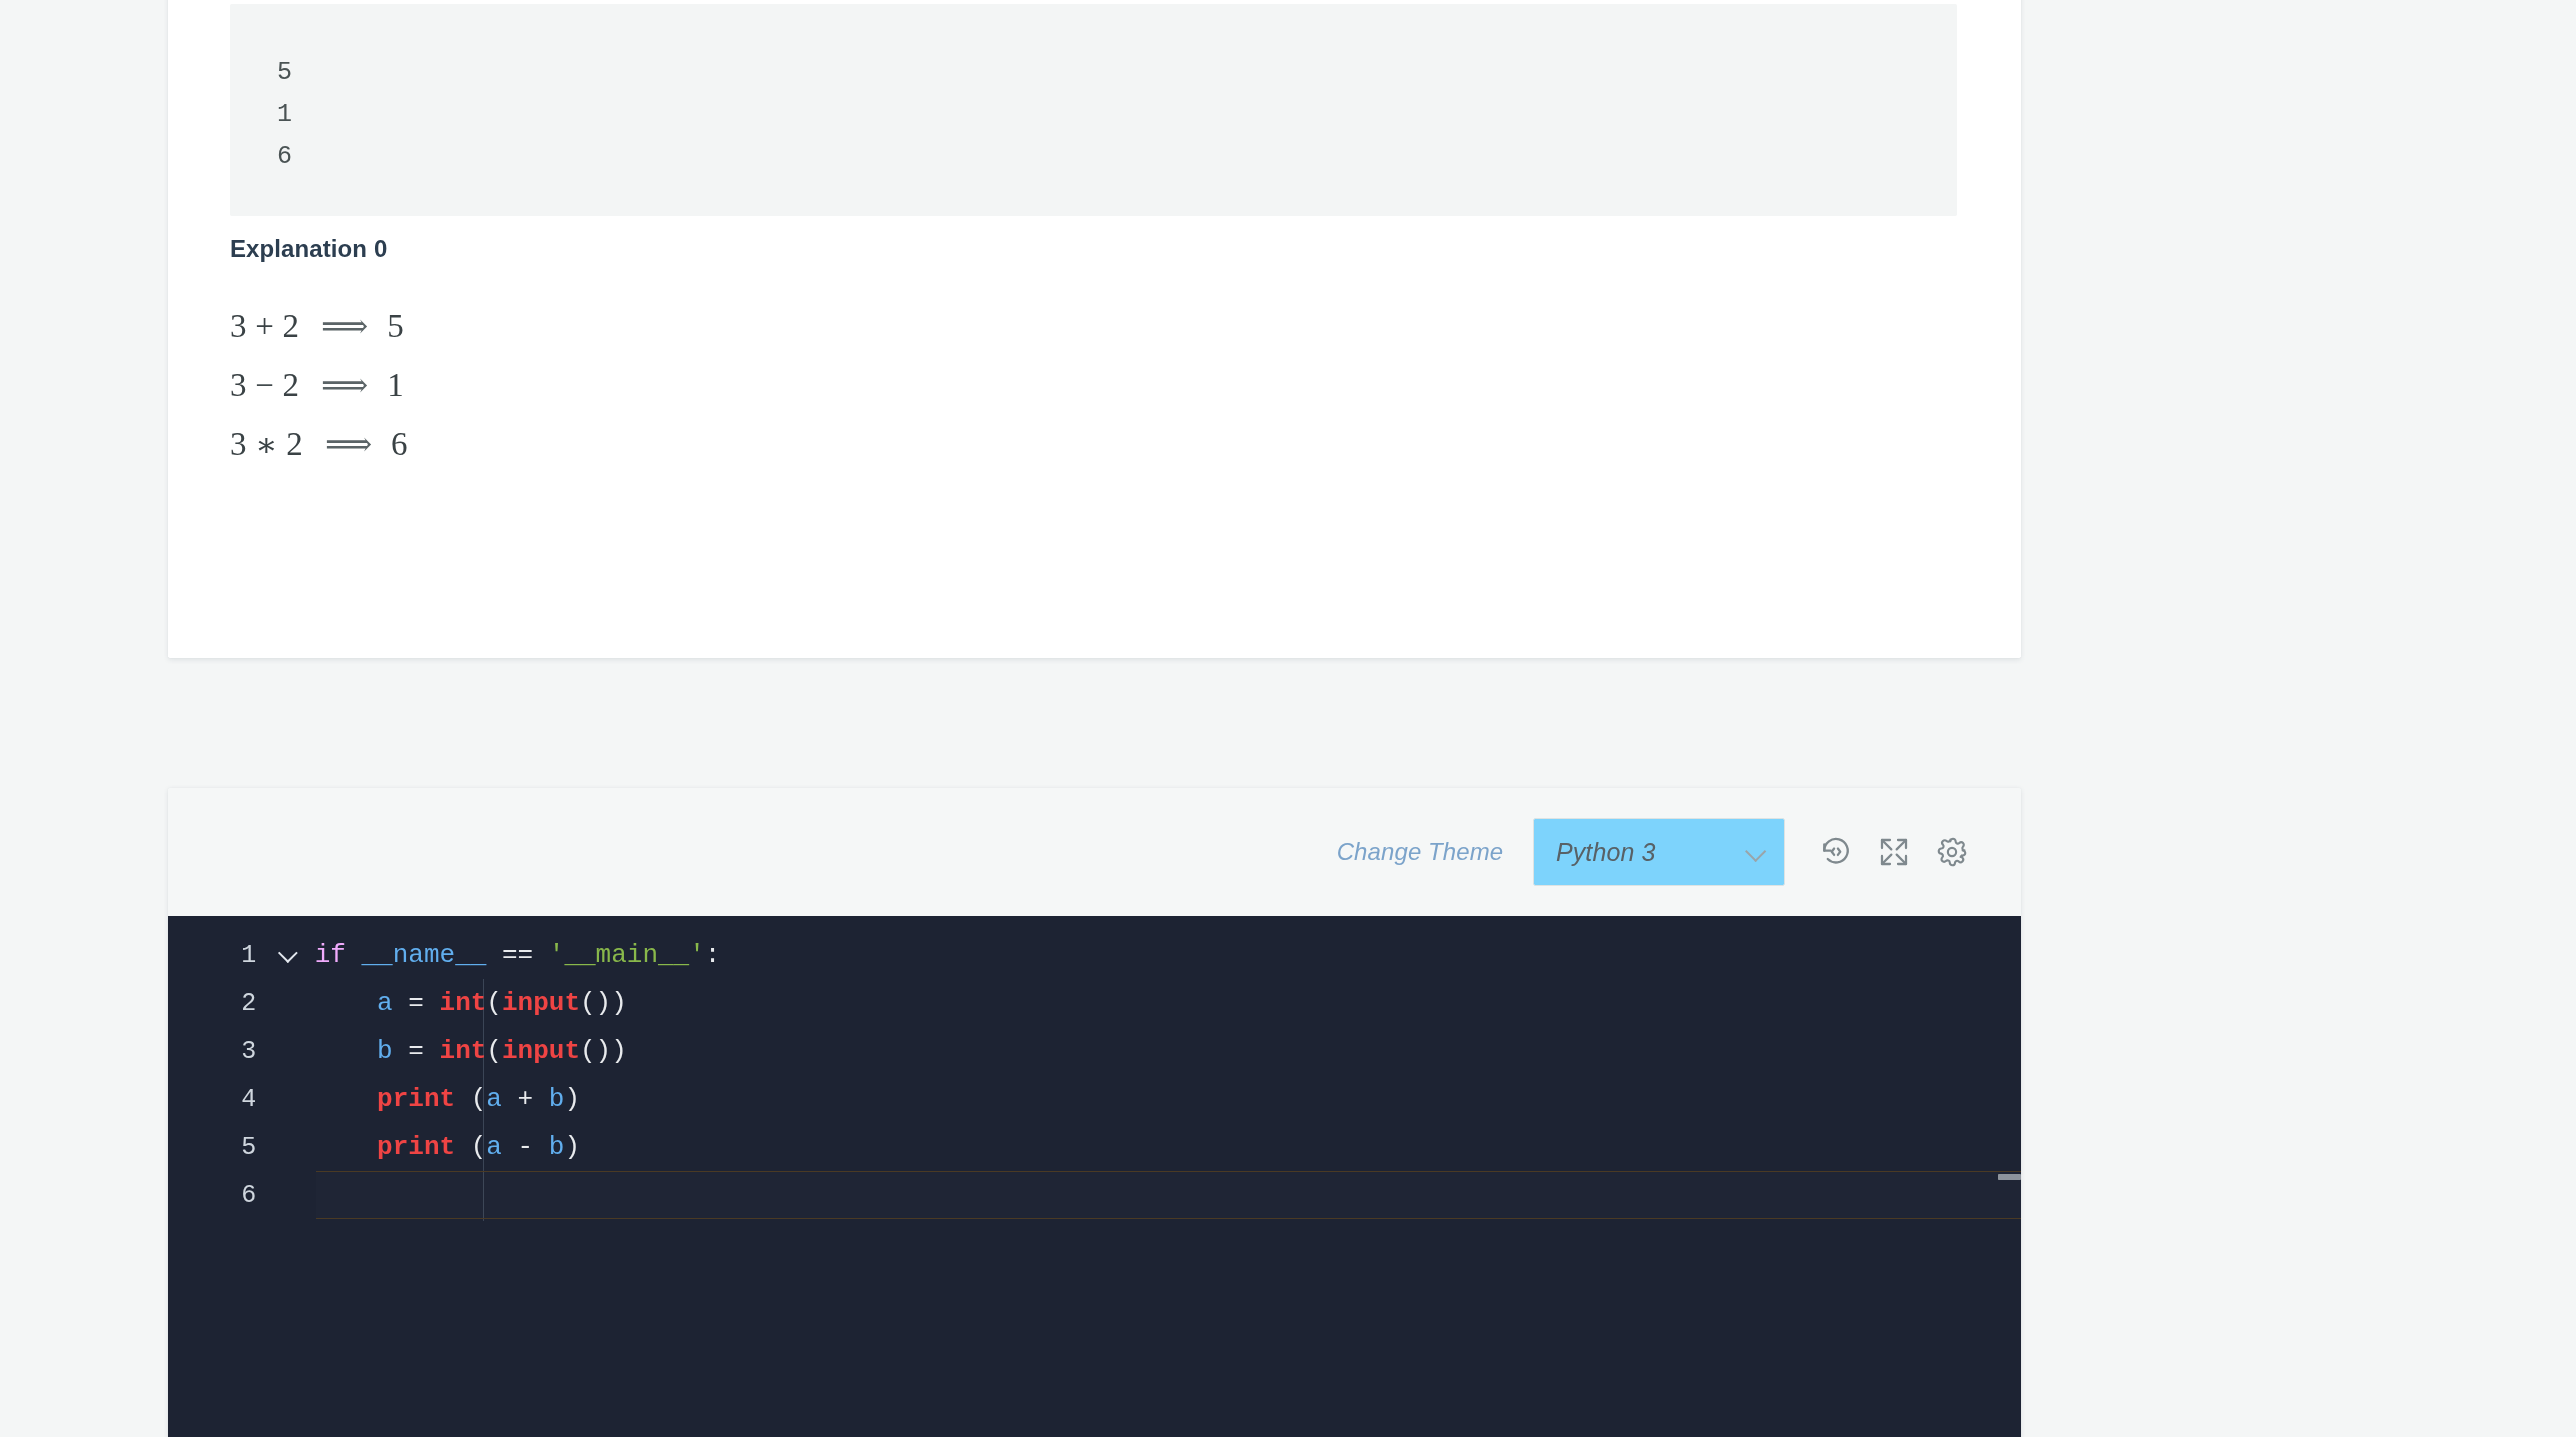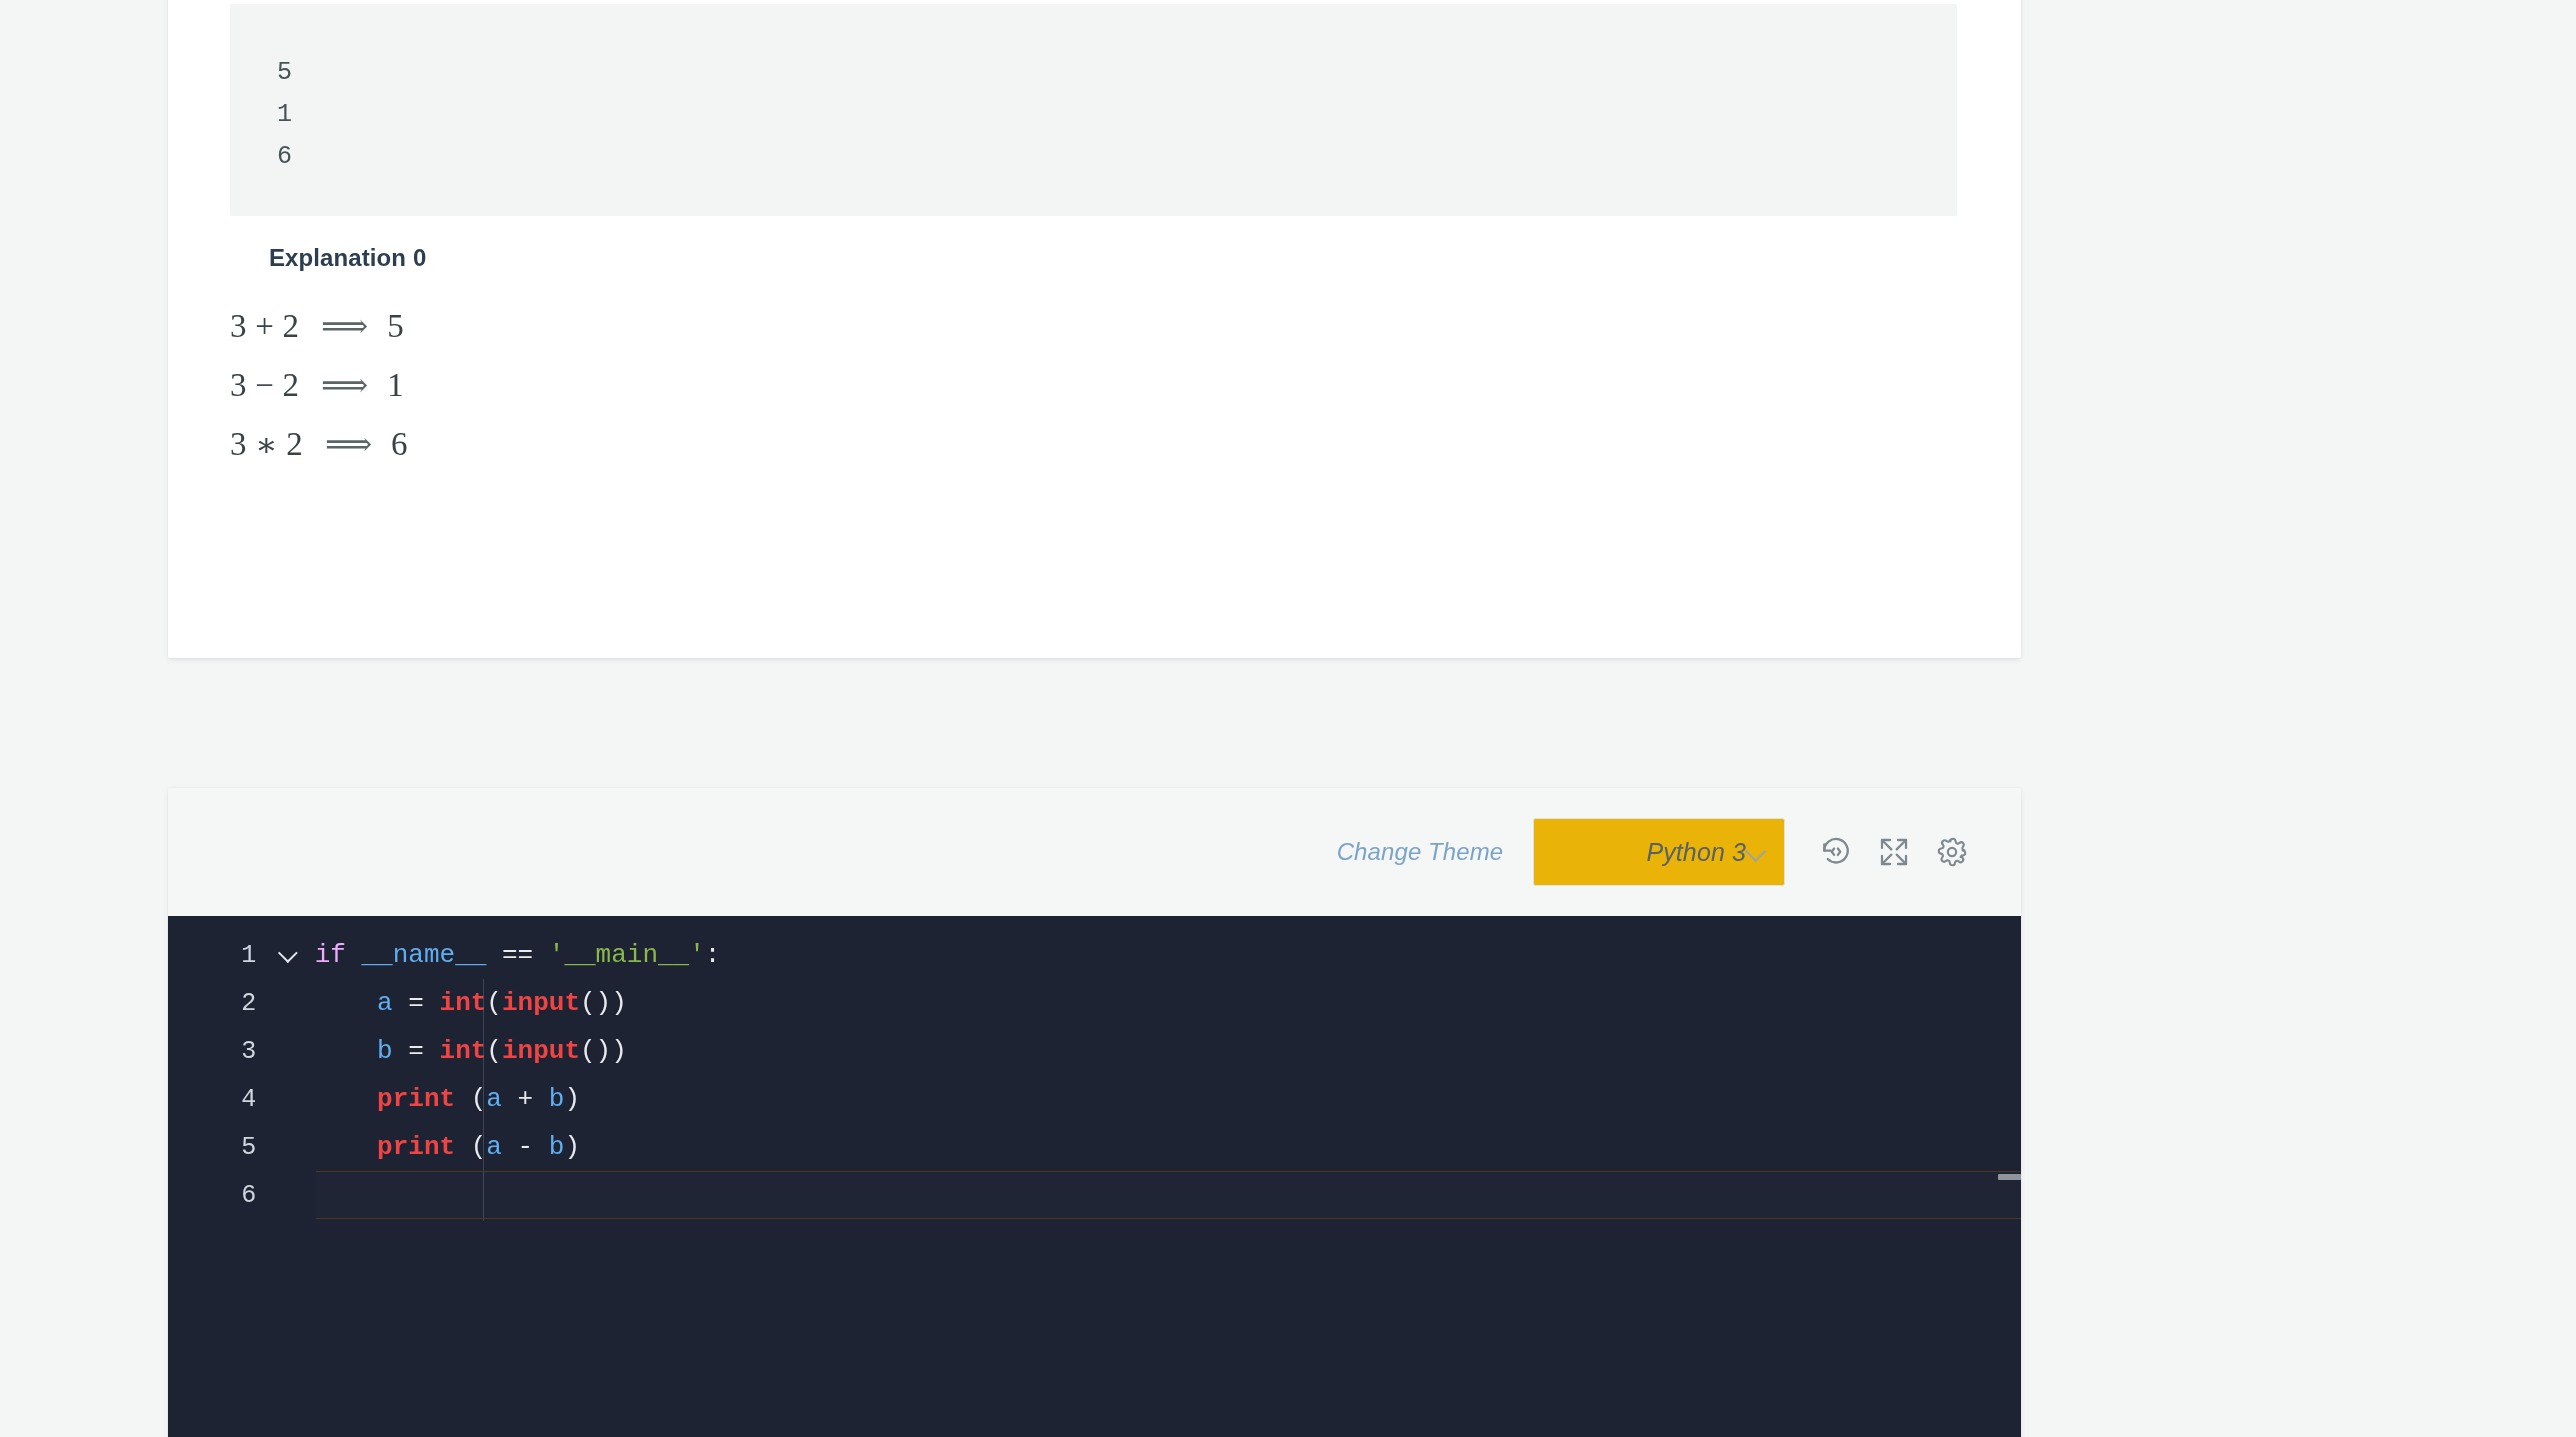--- a/index.html
+++ b/index.html
@@ -51,26 +51,25 @@
     font-family: "Liberation Mono", "DejaVu Sans Mono", monospace;
     font-size: 25px;
     line-height: 42px;
     color: #4a5354;
     letter-spacing: 0.2px;
   }
 
   .explanation-heading {
     position: absolute;
     left: 62px;
-    top: 377px;
+    top: 368px;
     font-size: 24px;
     font-weight: 700;
     color: #2c3e50;
     letter-spacing: 0.1px;
-    margin-left: 39px;
   }
 
   .math-block {
     position: absolute;
     left: 62px;
     top: 430px;
     width: 1000px;
   }
 
   .math-row {
@@ -124,29 +123,28 @@
     cursor: pointer;
     margin-right: 30px;
     letter-spacing: 0.1px;
     white-space: nowrap;
   }
 
   .lang-select {
     position: relative;
     width: 252px;
     height: 68px;
-    background: #eab308;
+    background: #7dd3fc;
     border: 0.8px solid #dde3e3;
     border-radius: 2.5px;
     display: flex;
     align-items: center;
     padding: 0 16.7px 0 21.7px;
     margin-right: 21.7px;
     cursor: pointer;
-    text-align: right;
   }
   .lang-select .lang-label {
     font-size: 25px;
     color: #586166;
     flex: 1;
     letter-spacing: 0.1px;
   }
   .chevron {
     width: 21.7px;
     height: 21.7px;

